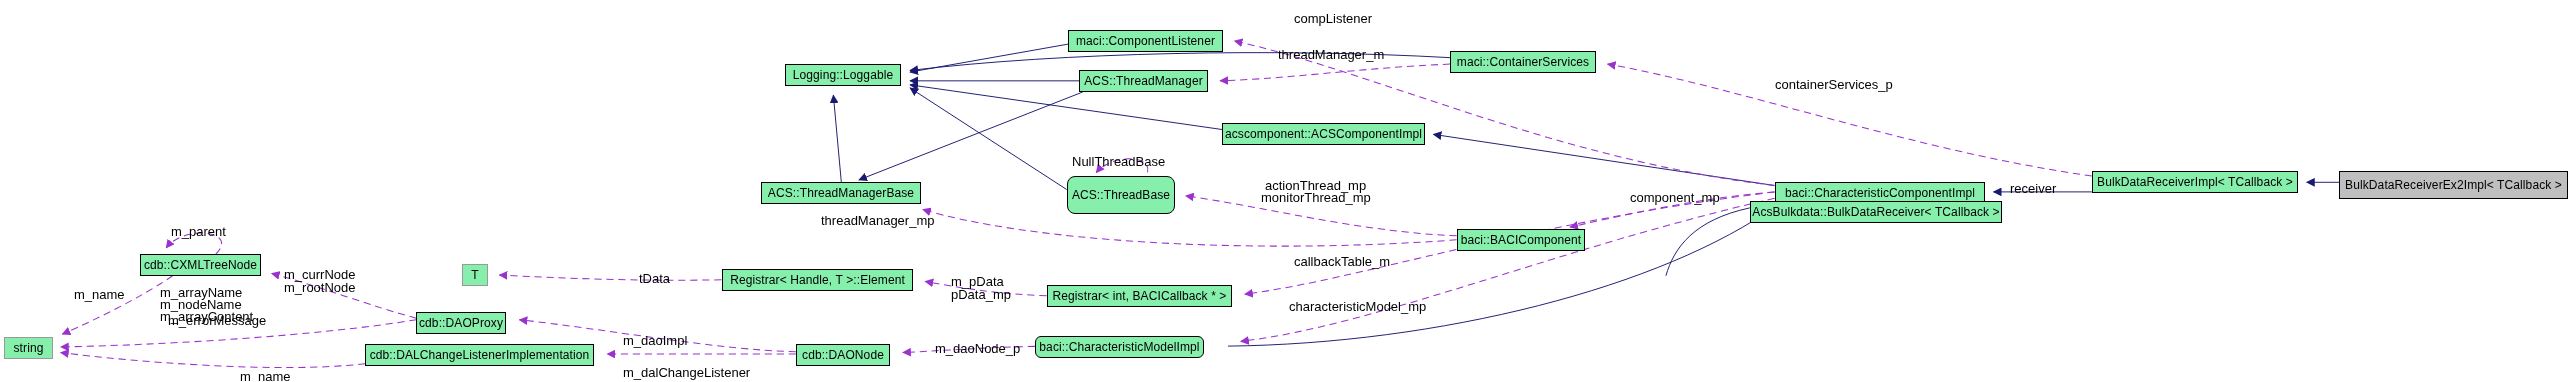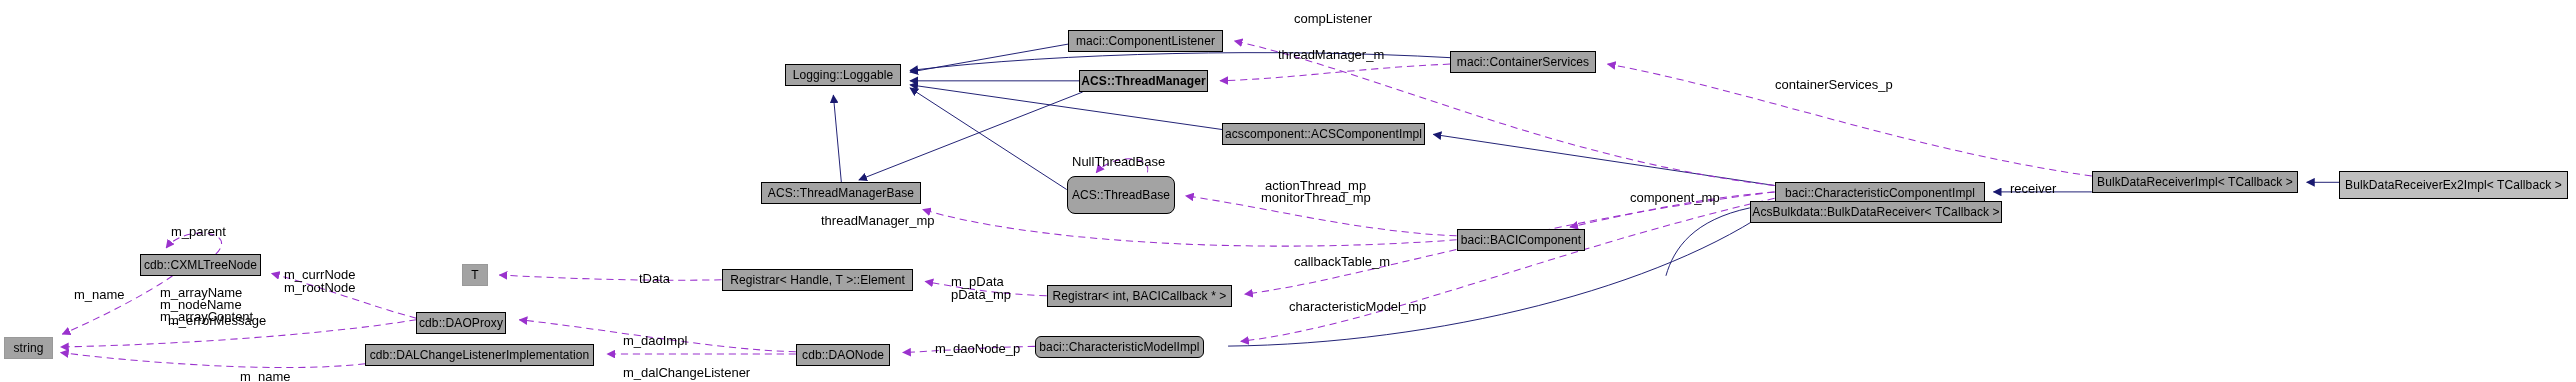--- a/index.html
+++ b/index.html
@@ -21,21 +21,21 @@
     position: absolute;
     left: 0; top: 0;
     width: 2576px;
     height: 383px;
     pointer-events: none;
   }
   .node {
     position: absolute;
     box-sizing: border-box;
     border: 0.8px solid #000000;
-    background: #a3a3a3;
+    background: #86efac;
     color: #000000;
     font-size: 12px;
     line-height: 1;
     display: flex;
     align-items: center;
     justify-content: center;
     white-space: nowrap;
     letter-spacing: 0.1px;
   }
   .node.current {
@@ -140,21 +140,21 @@
       <path d="M 1325 433 C 1250 433 1160 440 1130 441"></path>
     </g>
   </svg>
 
   <div class="node" style="left:1068px;top:30px;width:155px;height:21.6px;">maci::ComponentListener</div>
 
   <div class="node" style="left:1450px;top:51px;width:146px;height:21.6px;">maci::ContainerServices</div>
 
   <div class="node" style="left:785px;top:64px;width:116px;height:21.6px;">Logging::Loggable</div>
 
-  <div class="node" style="left:1079px;top:70px;width:129px;height:21.6px;font-weight:bold;">ACS::ThreadManager</div>
+  <div class="node" style="left:1079px;top:70px;width:129px;height:21.6px;">ACS::ThreadManager</div>
 
   <div class="node" style="left:1222px;top:123px;width:203px;height:21.6px;">acscomponent::ACSComponentImpl</div>
 
   <div class="node" style="left:1775px;top:182px;width:210px;height:21.6px;">baci::CharacteristicComponentImpl</div>
 
   <div class="node" style="left:2092px;top:171px;width:206px;height:21.6px;">BulkDataReceiverImpl&lt; TCallback &gt;</div>
 
   <div class="node current" style="left:2339px;top:171px;width:229px;height:28px;">BulkDataReceiverEx2Impl&lt; TCallback &gt;</div>
 
   <div class="node" style="left:761px;top:182px;width:160px;height:21.6px;">ACS::ThreadManagerBase</div>

